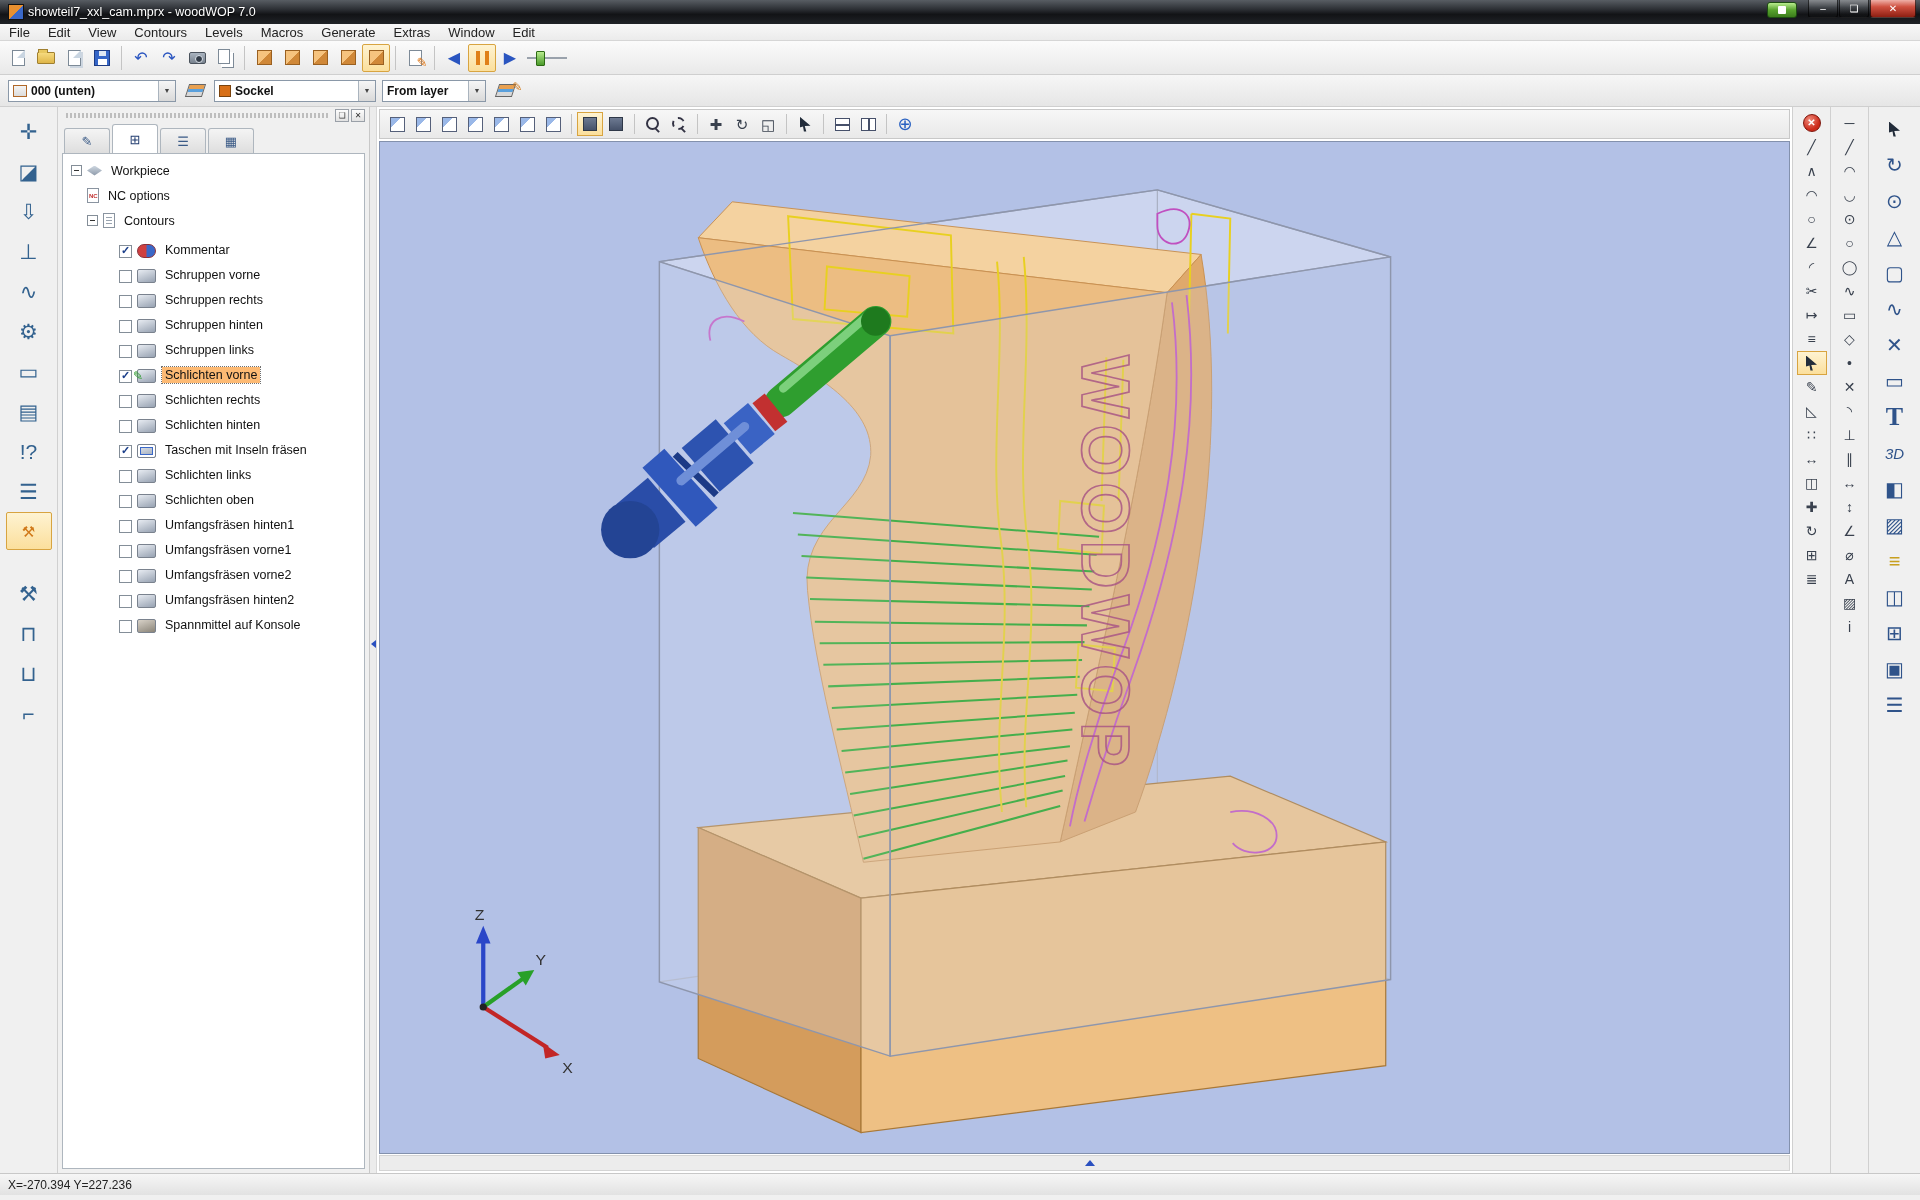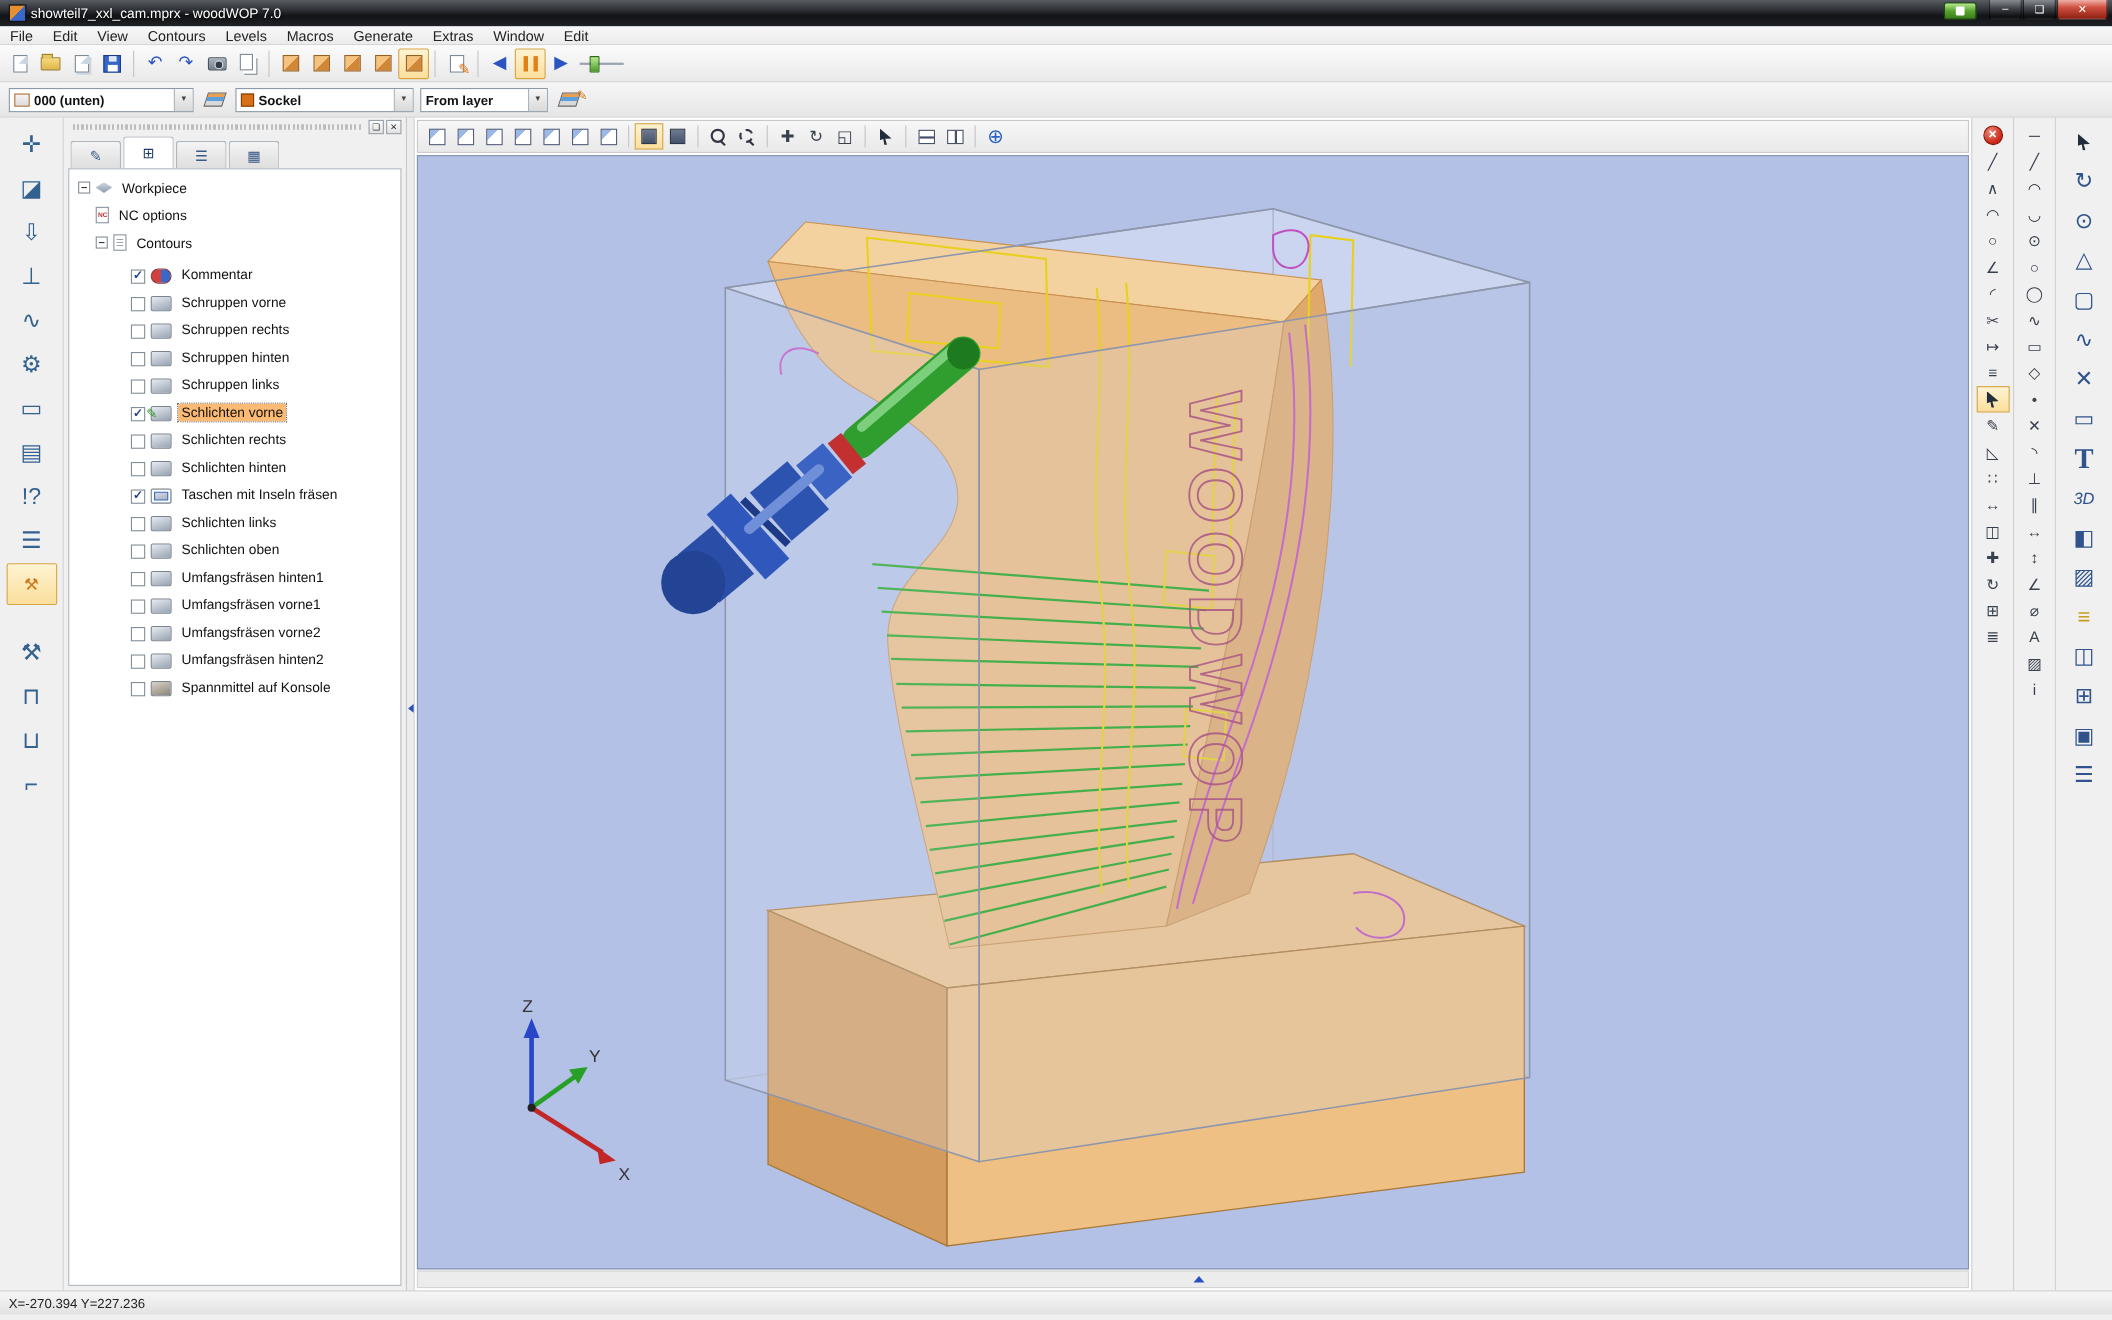--- a/index.html
+++ b/index.html
@@ -326,21 +326,21 @@
     <span class="arrow">▼</span>
   </div>
   <button class="sbtn">
       <span class="g" data-kind="layers"></span>
     </button>
   <div class="combo" style="width:162px">
     <span class="swatch"></span>
     <span class="val">Sockel</span>
     <span class="arrow">▼</span>
   </div>
-  <div class="combo" style="width:116px">
+  <div class="combo" style="width:104px">
     <span class="val">From layer</span>
     <span class="arrow">▼</span>
   </div>
   <button class="sbtn">
       <span class="g" data-kind="layers-pencil"></span>
     </button>
 </div>
 
 <div class="main">
 

